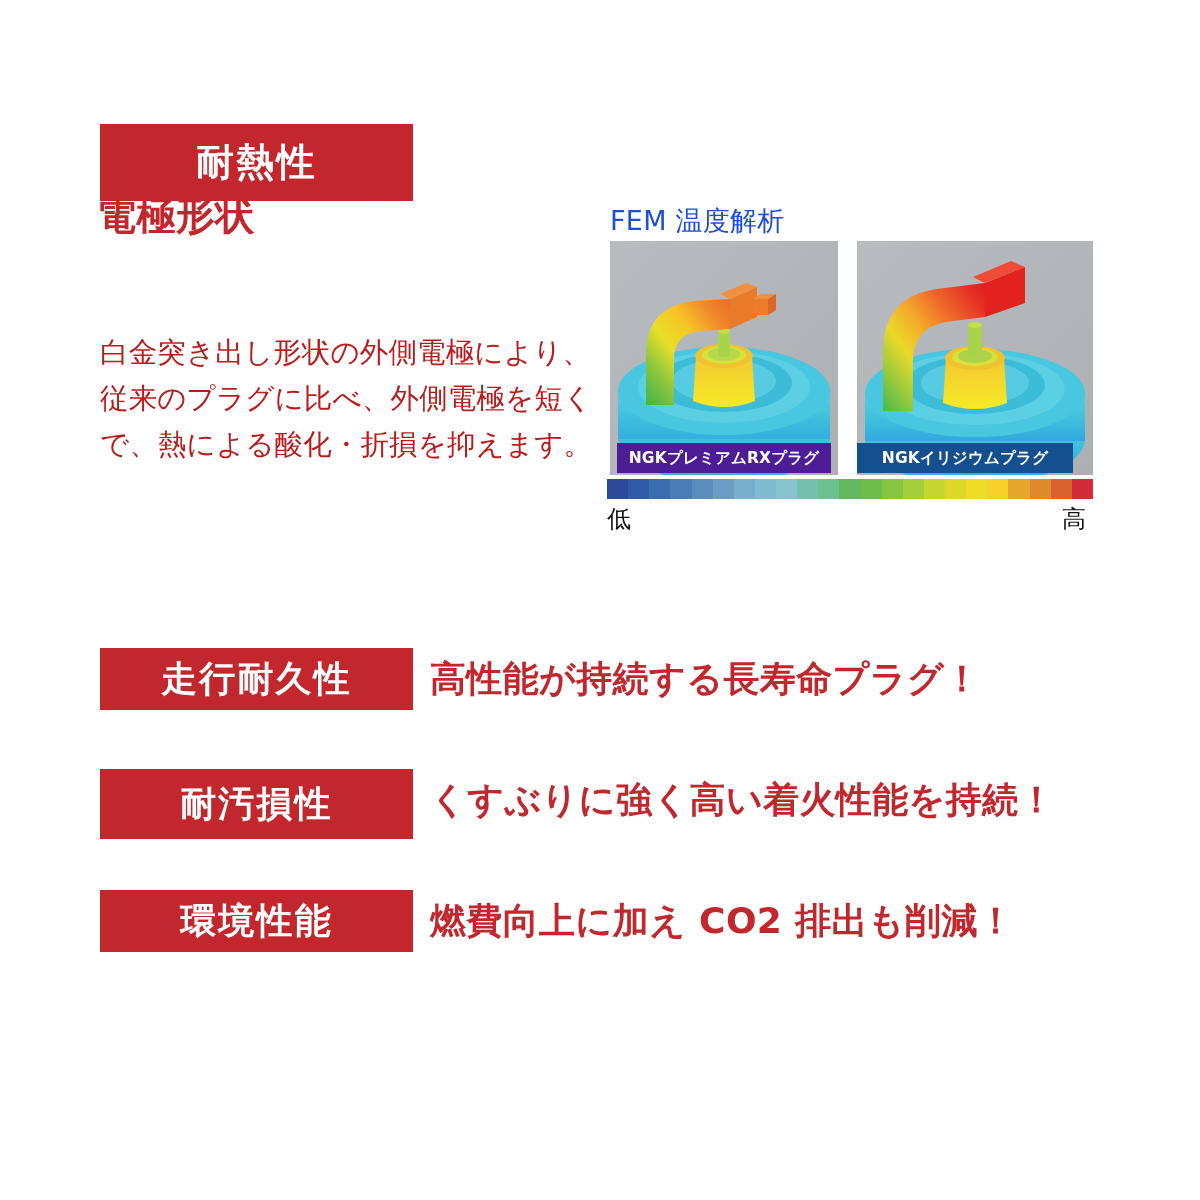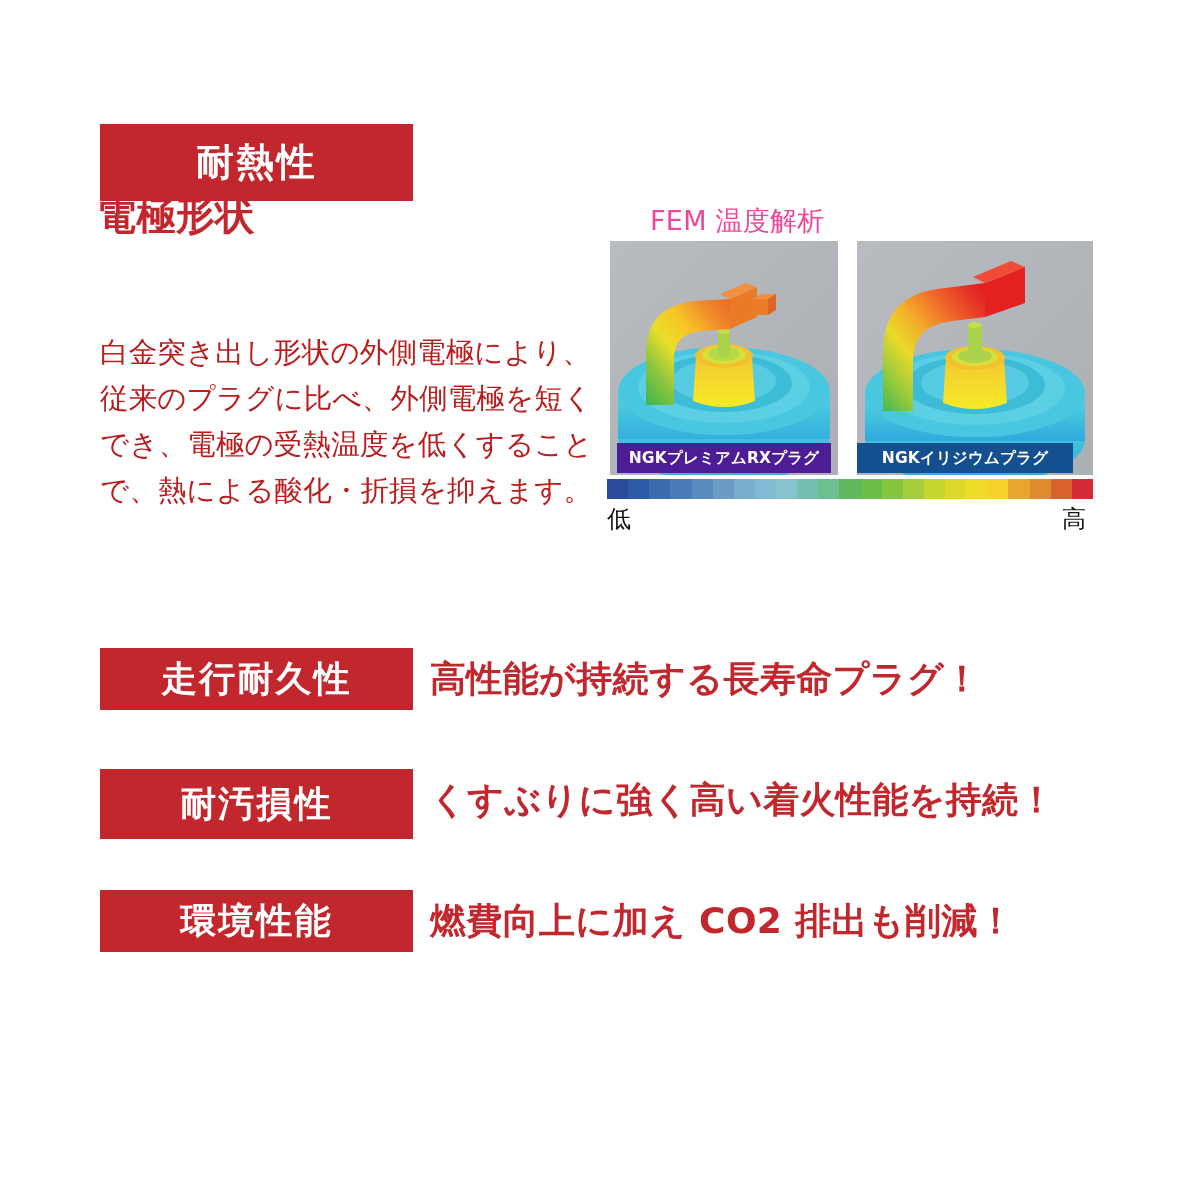--- a/index.html
+++ b/index.html
@@ -49,21 +49,21 @@
     letter-spacing:.01em;white-space:nowrap;
     height:62px;display:flex;align-items:center;
   }
   #feature-text-durability{top:648px;}
   #feature-text-fouling{top:769px;}
   #feature-text-eco{top:890px;}
 
   
   #fem-title{
     position:absolute;left:610px;top:203px;
-    font-size:27px;color:#ec4899;letter-spacing:.01em;white-space:nowrap;margin-left:40px;
+    font-size:27px;color:#1d4ed8;letter-spacing:.01em;white-space:nowrap;
   }
   .fem-panel{
     position:absolute;top:241px;height:234px;
     background:#b3b7bb;
     overflow:hidden;
   }
   #fem-panel-rx{left:610px;width:228px;}
   #fem-panel-iridium{left:857px;width:236px;}
   .fem-svg{display:block;width:100%;height:100%;}
 
@@ -96,21 +96,20 @@
 
   <div class="badge" id="badge-heat">耐熱性</div>
 
   <div id="headline">
     <div>電極形状</div>
   </div>
 
   <div id="body-copy">
     <div>白金突き出し形状の外側電極により、</div>
     <div>従来のプラグに比べ、外側電極を短く</div>
-    <div>でき、電極の受熱温度を低くすること</div>
     <div>で、熱による酸化・折損を抑えます。</div>
   </div>
 
   <div id="fem-title">FEM 温度解析</div>
 
   <div class="fem-panel" id="fem-panel-rx">
     <svg class="fem-svg" viewBox="0 0 228 234" preserveAspectRatio="xMidYMid slice">
       <defs>
         <linearGradient id="rxElec" x1="0" y1="1" x2="1" y2="0">
           <stop offset="0%" stop-color="#3fb34f"></stop>

